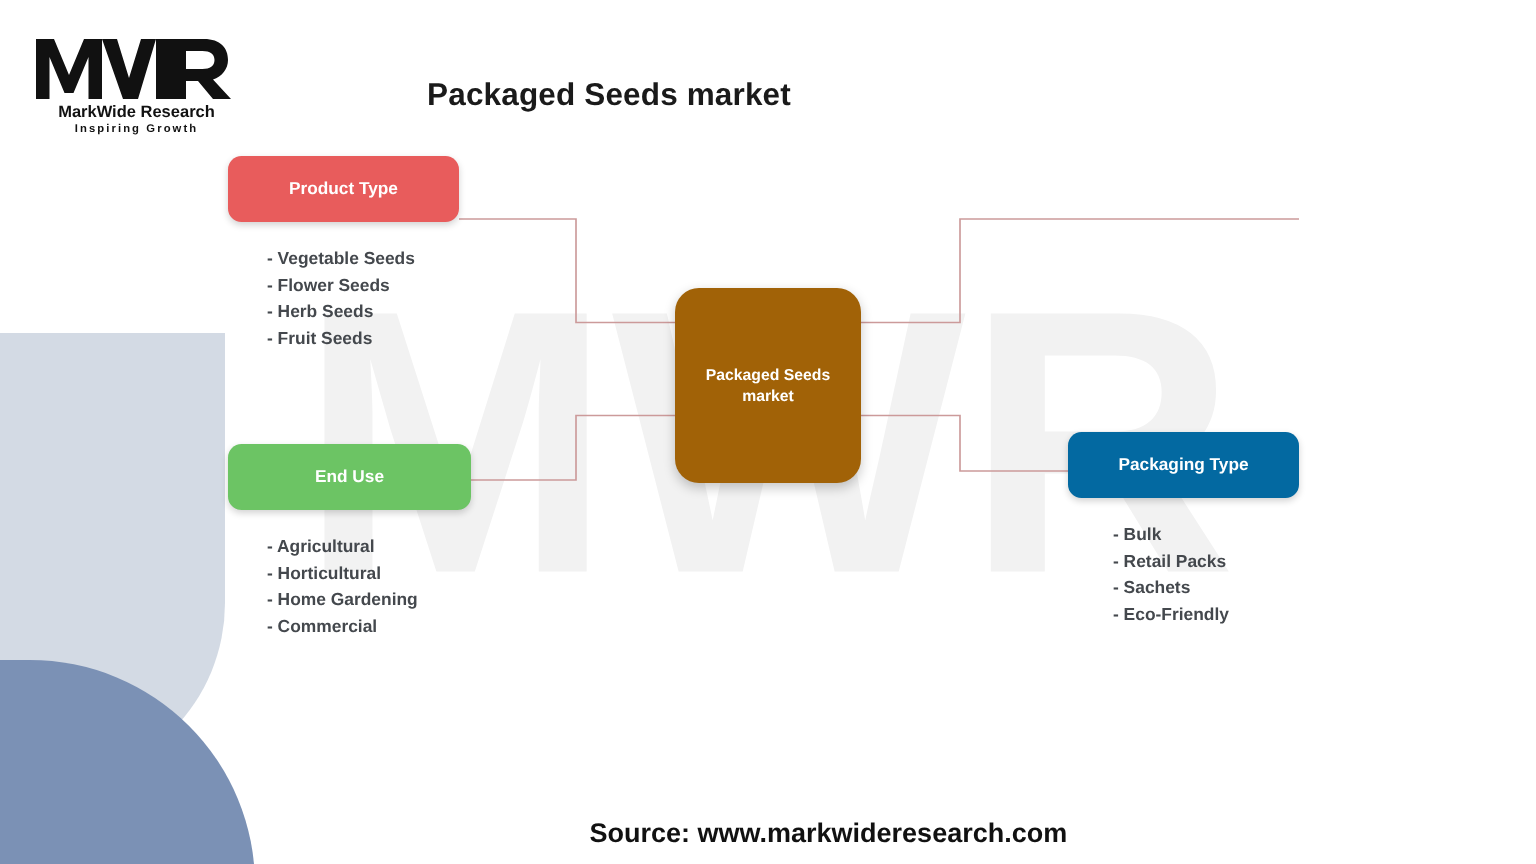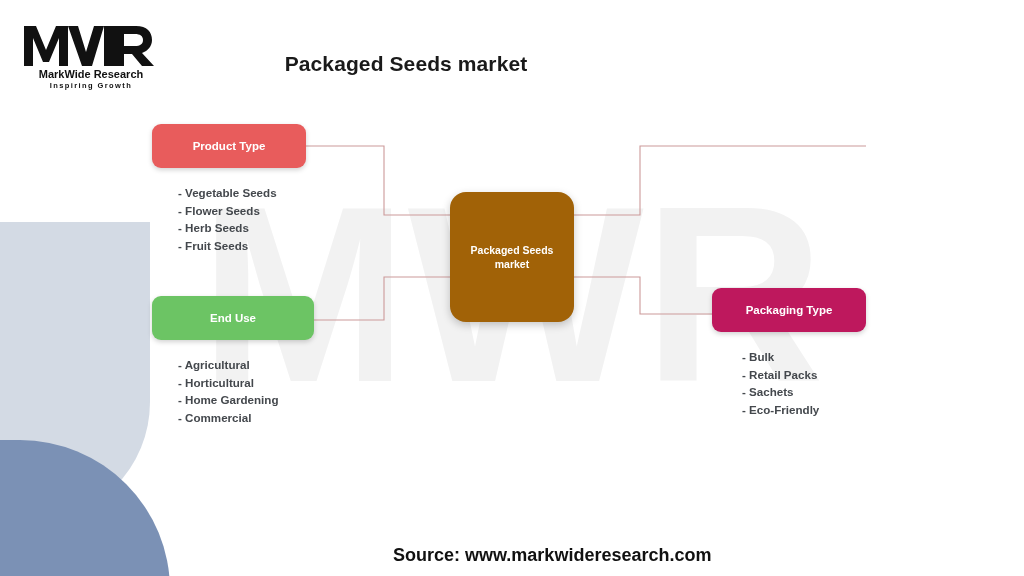--- a/index.html
+++ b/index.html
@@ -109,21 +109,21 @@
     padding-left: 26px;
     color: #44484d;
     font-size: 11.6px;
     line-height: 17.6px;
     font-weight: bold;
   }
   .branch-item {
     white-space: nowrap;
   }
 
-  #branch-product-type { left: 152px; top: 124px; width: 154px; }
+  #branch-product-type { left: 152px; top: 104px; width: 154px; }
   #branch-trait        { left: 712px; top: 120px; width: 154px; }
   #branch-end-use      { left: 152px; top: 296px; width: 162px; }
   #branch-packaging    { left: 712px; top: 288px; width: 154px; }
 
   #branch-trait .branch-items,
   #branch-packaging .branch-items { padding-left: 30px; }
 
   
   .center-node {
     position: absolute;
@@ -227,21 +227,21 @@
     <div class="branch-header" style="background:#6cc464">End Use</div>
     <div class="branch-items">
       <div class="branch-item">- Agricultural</div>
       <div class="branch-item">- Horticultural</div>
       <div class="branch-item">- Home Gardening</div>
       <div class="branch-item">- Commercial</div>
     </div>
   </div>
 
   <div class="branch" id="branch-packaging">
-    <div class="branch-header" style="background:#be185d">Packaging Type</div>
+    <div class="branch-header" style="background:#0369a1">Packaging Type</div>
     <div class="branch-items">
       <div class="branch-item">- Bulk</div>
       <div class="branch-item">- Retail Packs</div>
       <div class="branch-item">- Sachets</div>
       <div class="branch-item">- Eco-Friendly</div>
     </div>
   </div>
 
   <div class="source-text">Source: www.markwideresearch.com</div>
 

